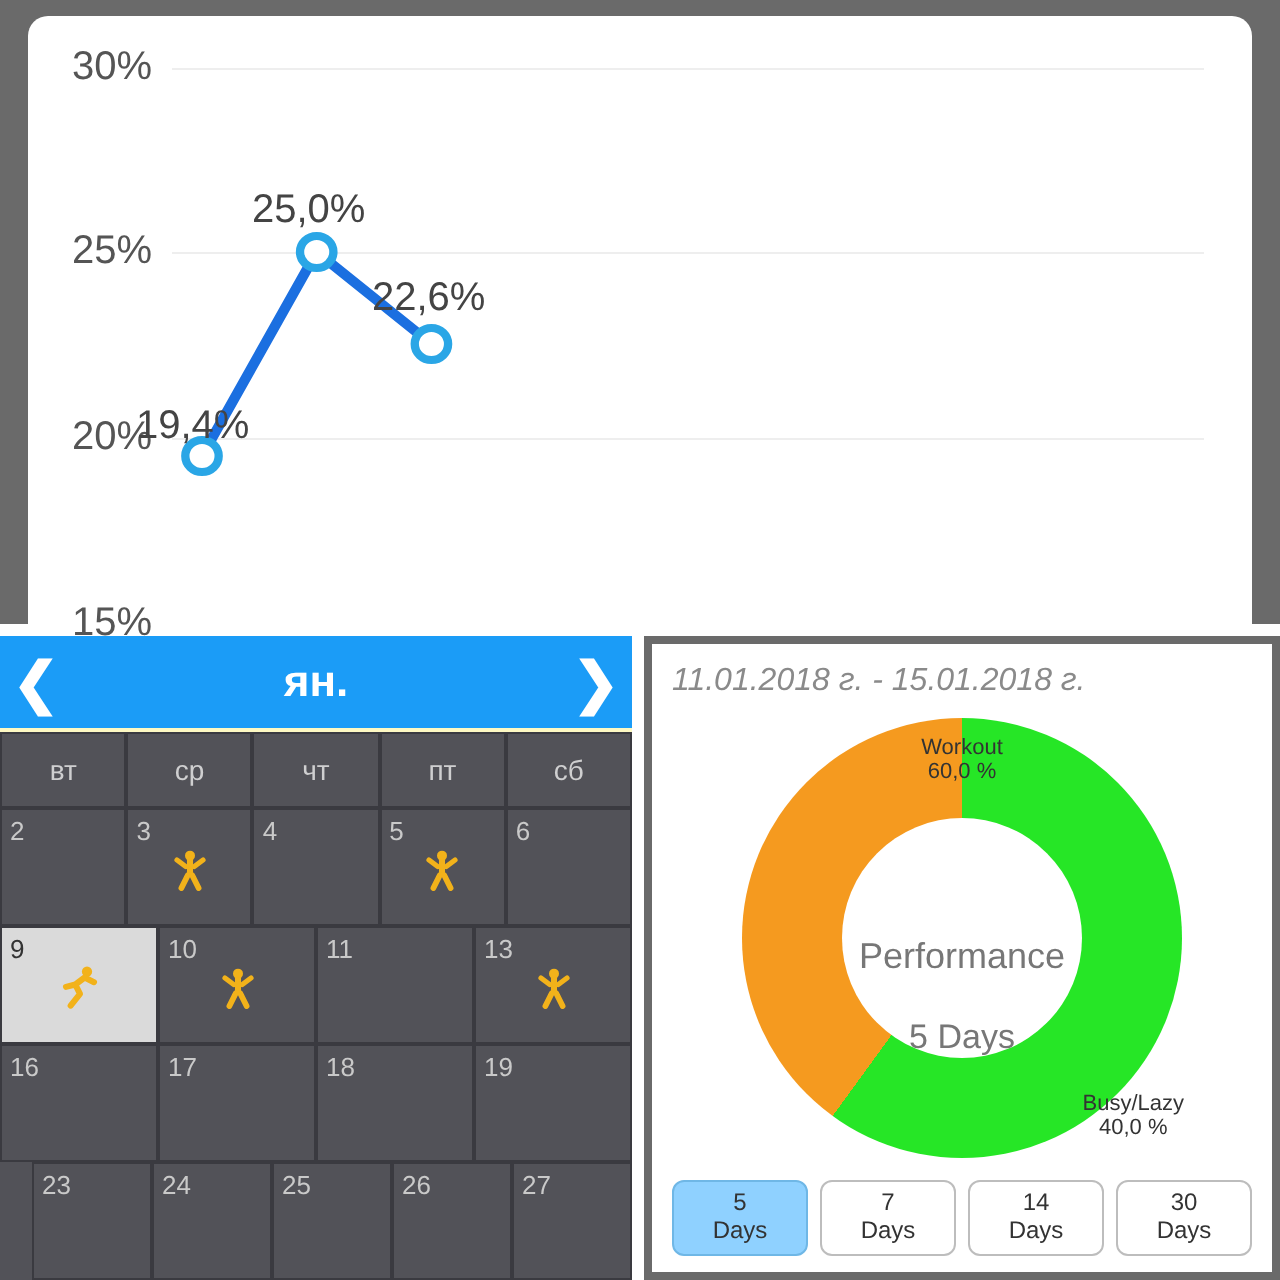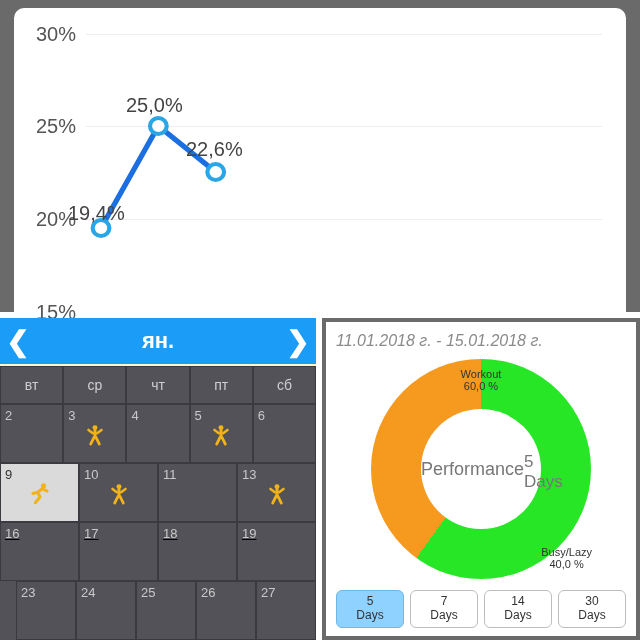--- a/index.html
+++ b/index.html
@@ -19,21 +19,21 @@
   .cal-row{display:flex;height:16.6%}
   .cal-cell{flex:1;border:1px solid #3a3a40;color:#c9c9c9;font-size:13px;padding:3px 4px;position:relative}
   .cal-cell.today{background:#dadada;color:#333}
   .cal-hdr{color:#cfcfd0;font-size:14px;text-align:center;display:flex;align-items:center;justify-content:center;background:#525258}
   .wicon{position:absolute;left:50%;top:50%;transform:translate(-50%,-40%)}
   .perf{flex:1;background:#6a6a6a;display:flex;flex-direction:column}
   .perf-inner{flex:1;margin:4px;background:#fff;display:flex;flex-direction:column;padding:10px 10px 8px 10px}
   .perf-title{color:#8a8a8a;font-style:italic;font-size:16px;margin-bottom:4px}
   .donut-wrap{flex:1;position:relative;display:flex;align-items:center;justify-content:center}
   .donut{width:220px;height:220px;border-radius:50%;position:relative}
-  .donut .hole{position:absolute;left:50%;top:50%;width:120px;height:120px;background:#fff;border-radius:50%;transform:translate(-50%,-50%);display:flex;flex-direction:row;align-items:center;justify-content:flex-start;color:#777;font-size:16px}
+  .donut .hole{position:absolute;left:50%;top:50%;width:120px;height:120px;background:#fff;border-radius:50%;transform:translate(-50%,-50%);display:flex;flex-direction:column;align-items:center;justify-content:flex-end;color:#777;font-size:16px}
   .dlabel{position:absolute;font-size:11px;color:#333;text-align:center;line-height:1.1}
   .range-btns{display:flex;gap:6px;margin-top:6px}
   .rbtn{flex:1;border:1px solid #bdbdbd;border-radius:6px;background:#fff;font-size:12px;color:#333;padding:4px 2px;text-align:center;line-height:1.15}
   .rbtn.active{background:#8fd1ff;border-color:#6fb7e6}
 </style>
 </head>
 <body>
 
 <div class="root">
 
@@ -121,21 +121,21 @@
                   </svg></div></div>
               <div class="cal-cell">11</div>
               <div class="cal-cell">13<div class="wicon"><svg width="26" height="26" viewBox="0 0 24 24">
                     <g fill="#f2b21a">
                       <circle cx="12" cy="5" r="2.3"></circle>
                       <rect x="10.6" y="7" width="2.8" height="7"></rect>
                       <path d="M6 7l4 3M18 7l-4 3" stroke="#f2b21a" stroke-width="2.4" stroke-linecap="round"></path>
                       <path d="M11 14l-3 6M13 14l3 6" stroke="#f2b21a" stroke-width="2.6" stroke-linecap="round"></path>
                     </g>
                   </svg></div></div>
-            </div><div class="cal-row" style="height: 21.5%; text-decoration: underline;">
+            </div><div class="cal-row" style="height: 21.5%;">
               <div class="cal-cell">16</div>
               <div class="cal-cell">17</div>
               <div class="cal-cell">18</div>
               <div class="cal-cell">19</div>
             </div><div class="cal-row" style="height: 21.5%; padding-left: 16px;">
               <div class="cal-cell">23</div>
               <div class="cal-cell">24</div>
               <div class="cal-cell">25</div>
               <div class="cal-cell">26</div>
               <div class="cal-cell">27</div>
@@ -143,21 +143,21 @@
       </div>
     </div>
 
     <div class="perf">
       <div class="perf-inner">
         <div class="perf-title">11.01.2018 г. - 15.01.2018 г.</div>
         <div class="donut-wrap">
           <div class="donut" style="background:conic-gradient(#26e626 0 216deg,#f59a1f 216deg 360deg)">
             <div class="hole">
               <div style="font-size:18px">Performance</div>
-              <div style="font-size:17px;margin-top:5px">5 Days</div>
+              <div style="font-size:17px;margin-top:20px">5 Days</div>
             </div>
           </div>
           <div class="dlabel" style="top:14px;left:50%;transform:translateX(-50%)">
             <span>Workout</span><br><span>60,0 %</span>
           </div>
           <div class="dlabel" style="bottom:14px;right:34px">
             <span>Busy/Lazy</span><br><span>40,0 %</span>
           </div>
         </div>
         <div class="range-btns">

